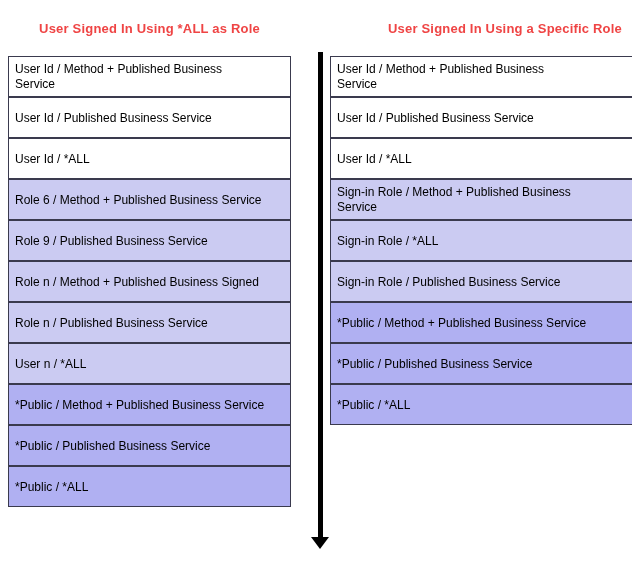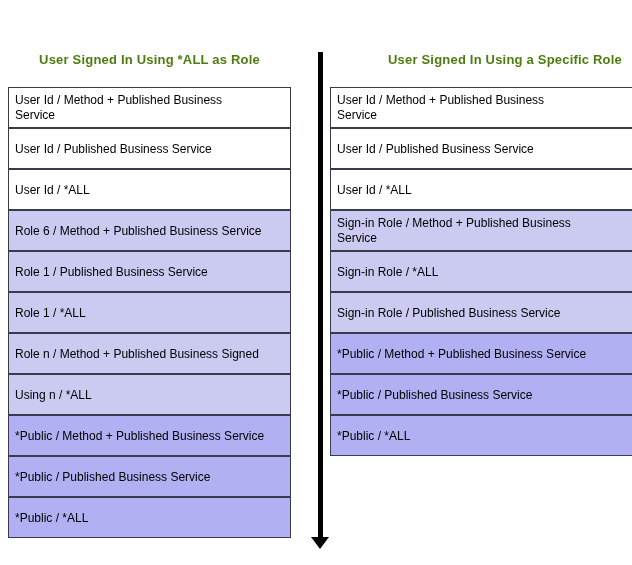--- a/index.html
+++ b/index.html
@@ -19,24 +19,23 @@
     position: absolute;
     top: 0;
   }
   .col-title {
     height: 56px;
     display: flex;
     align-items: center;
     justify-content: center;
     font-size: 13px;
     font-weight: bold;
-    color: #4d7c0f;
+    color: #ef4444;
     text-align: center;
     letter-spacing: 0.2px;
-    margin-top: 31px;
   }
   .rows { width: 100%; }
   .row {
     box-sizing: border-box;
     height: 41px;
     border: 1px solid var(--border-color, #3a3a4e);
     display: flex;
     align-items: center;
     padding: 1px 6px 0 6px;
     font-size: 12px;
@@ -80,24 +79,24 @@
 <div class="canvas">
 
   <div class="column" style="left:8px; width:283px;">
     <div class="col-title">User Signed In Using *ALL as Role</div>
     <div class="rows">
         <div class="row white">User Id / Method + Published Business
 Service</div>
         <div class="row white">User Id / Published Business Service</div>
         <div class="row white">User Id / *ALL</div>
         <div class="row light">Role 6 / Method + Published Business Service</div>
-        <div class="row light">Role 1 / Published Business Service</div>
-        <div class="row light">Role 1 / *ALL</div>
+        <div class="row light">Role 9 / Published Business Service</div>
         <div class="row light">Role n / Method + Published Business Signed</div>
-        <div class="row light">Using n / *ALL</div>
+        <div class="row light">Role n / Published Business Service</div>
+        <div class="row light">User n / *ALL</div>
         <div class="row dark">*Public / Method + Published Business Service</div>
         <div class="row dark">*Public / Published Business Service</div>
         <div class="row dark">*Public / *ALL</div>
       </div>
   </div>
 
   <div class="arrow">
     <div class="arrow-shaft"></div>
     <div class="arrow-head"></div>
   </div>

